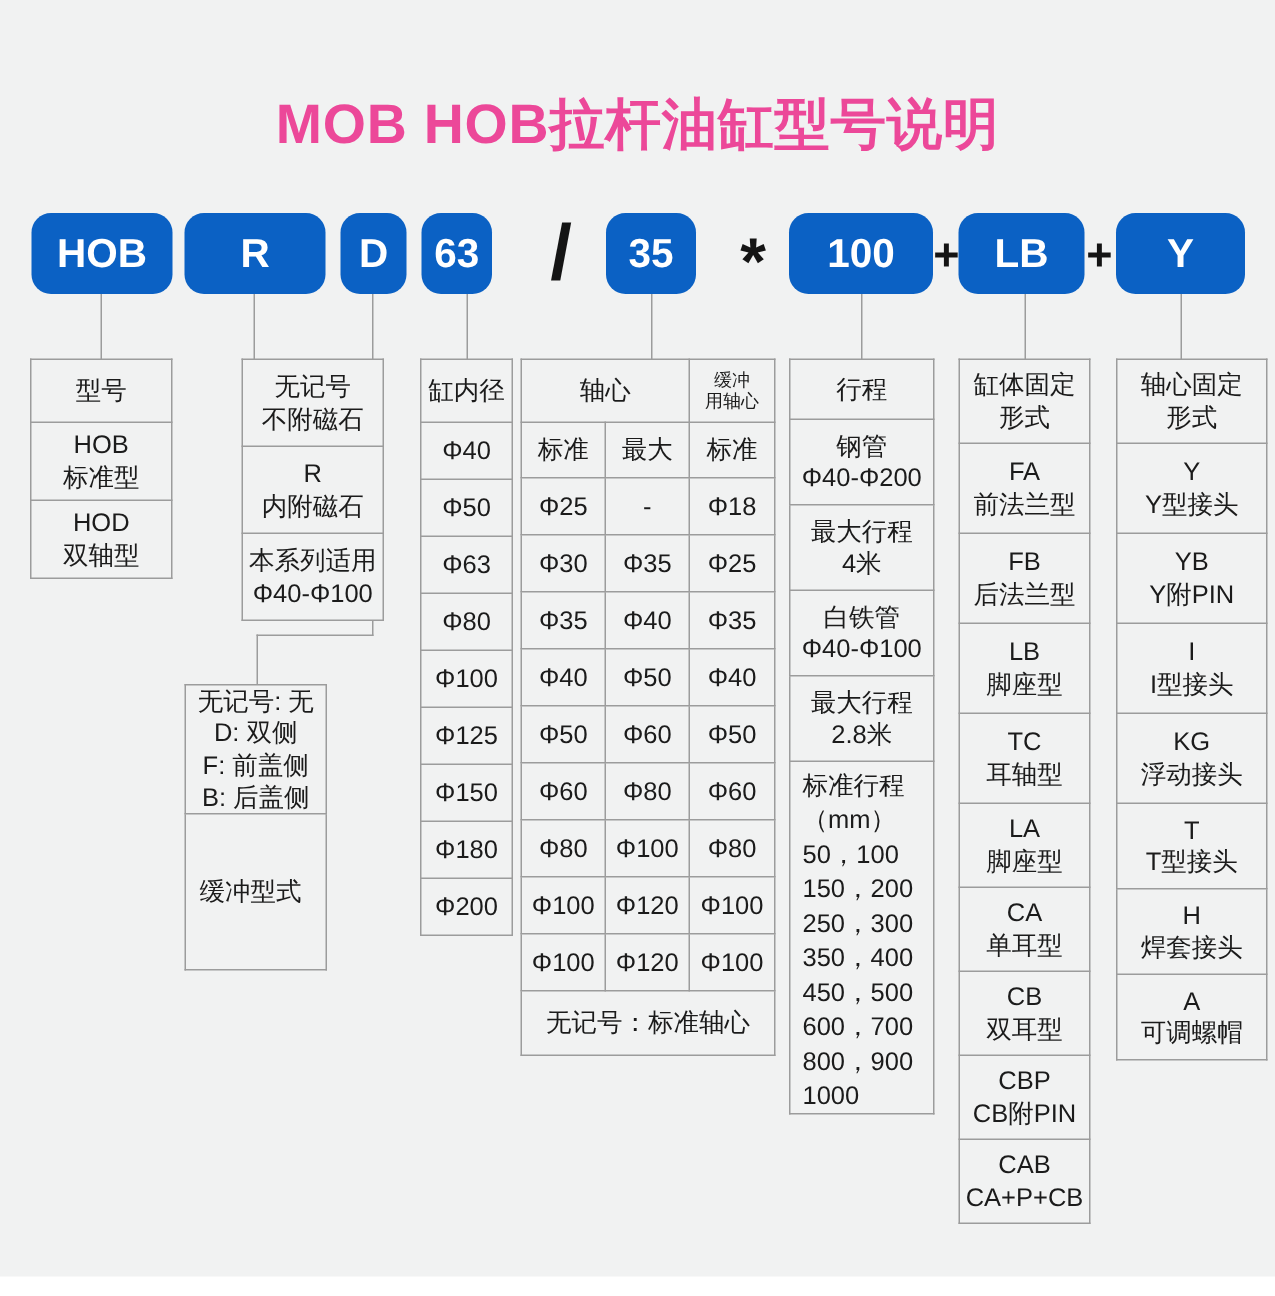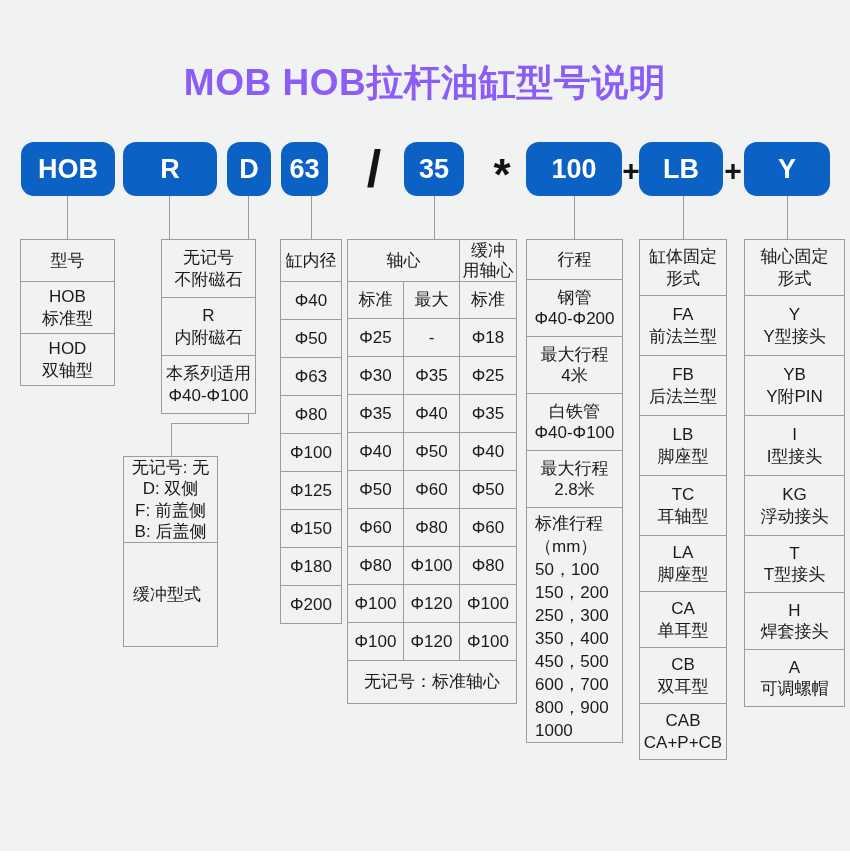--- a/index.html
+++ b/index.html
@@ -1,20 +1,20 @@
 <!DOCTYPE html>
 <html><head>
 <meta charset="utf-8">
 <style>
   * { margin:0; padding:0; box-sizing:border-box; }
   html,body { width:850px; height:864px; }
   body { position:relative; background:#ffffff; font-family:"Liberation Sans", sans-serif; overflow:hidden; }
   .canvas { position:absolute; left:0; top:0; width:850px; height:851px; background:#f1f2f2; }
   .title { position:absolute; left:0; top:58px; width:850px; text-align:center;
-           font-size:37px; font-weight:800; color:#8b5cf6; letter-spacing:0.5px; }
+           font-size:37px; font-weight:800; color:#ec4899; letter-spacing:0.5px; }
   .code-box { position:absolute; top:142px; height:54px; background:#0b61c4; border-radius:13px;
               color:#fff; font-weight:bold; font-size:27px; display:flex; align-items:center; justify-content:center; }
   .sep { position:absolute; color:#141414; font-weight:bold; text-align:center; line-height:1; }
   .sep-slash { left:348px; top:143px; width:52px; font-size:52px; font-weight:600; }
   .sep-star  { left:482px; top:153px; width:40px; font-size:44px; }
   .sep-plus1 { left:616px; top:156px; width:30px; font-size:30px; }
   .sep-plus2 { left:718px; top:156px; width:30px; font-size:30px; }
   .line { position:absolute; background:#9c9c9c; }
   .v { width:1px; }
   .h { height:1px; }
@@ -33,21 +33,21 @@
   #cushion-col { left:123px; top:456px; width:95px; }
   #cushion-col tr:nth-child(1) td { height:41px; }
   #cushion-col tr:nth-child(2) td { height:104px; text-align:left; padding:6px 4px 6px 9px; line-height:23px; }
 
   #bore-col { left:280px; top:239px; width:62px; }
   #bore-col tr:nth-child(1) td { height:42px; }
   #bore-col tr:nth-child(n+2) td { height:38px; }
 
   #rod-table { left:347px; top:239px; width:169px; }
   #rod-table tr:nth-child(1) td { height:42px; }
-  #rod-table .small-head { font-size:17px; line-height:1.15; }
+  #rod-table .small-head { font-size:12px; line-height:1.15; }
   #rod-table tr:nth-child(2) td { height:37px; }
   #rod-table tr:nth-child(n+3) td { height:38px; }
   #rod-table tr:last-child td { height:43px; }
 
   #stroke-col { left:526px; top:239px; width:97px; }
   #stroke-col tr:nth-child(1) td { height:40px; }
   #stroke-col tr:nth-child(n+2):nth-child(-n+5) td { height:57px; }
   #stroke-col tr:nth-child(6) td { height:230px; text-align:left; padding-left:8px; line-height:23px; vertical-align:top; padding-top:4px; }
 
   #body-mount { left:639px; top:239px; width:88px; }
@@ -305,20 +305,24 @@
       </tr>
   <tr>
         <td>CA
 单耳型</td>
       </tr>
   <tr>
         <td>CB
 双耳型</td>
       </tr>
   <tr>
+        <td>CBP
+CB附PIN</td>
+      </tr>
+  <tr>
         <td>CAB
 CA+P+CB</td>
       </tr>
 </tbody>
   </table>
 
 <table id="rod-mount">
   <tbody>
       <tr>
         <td>轴心固定

